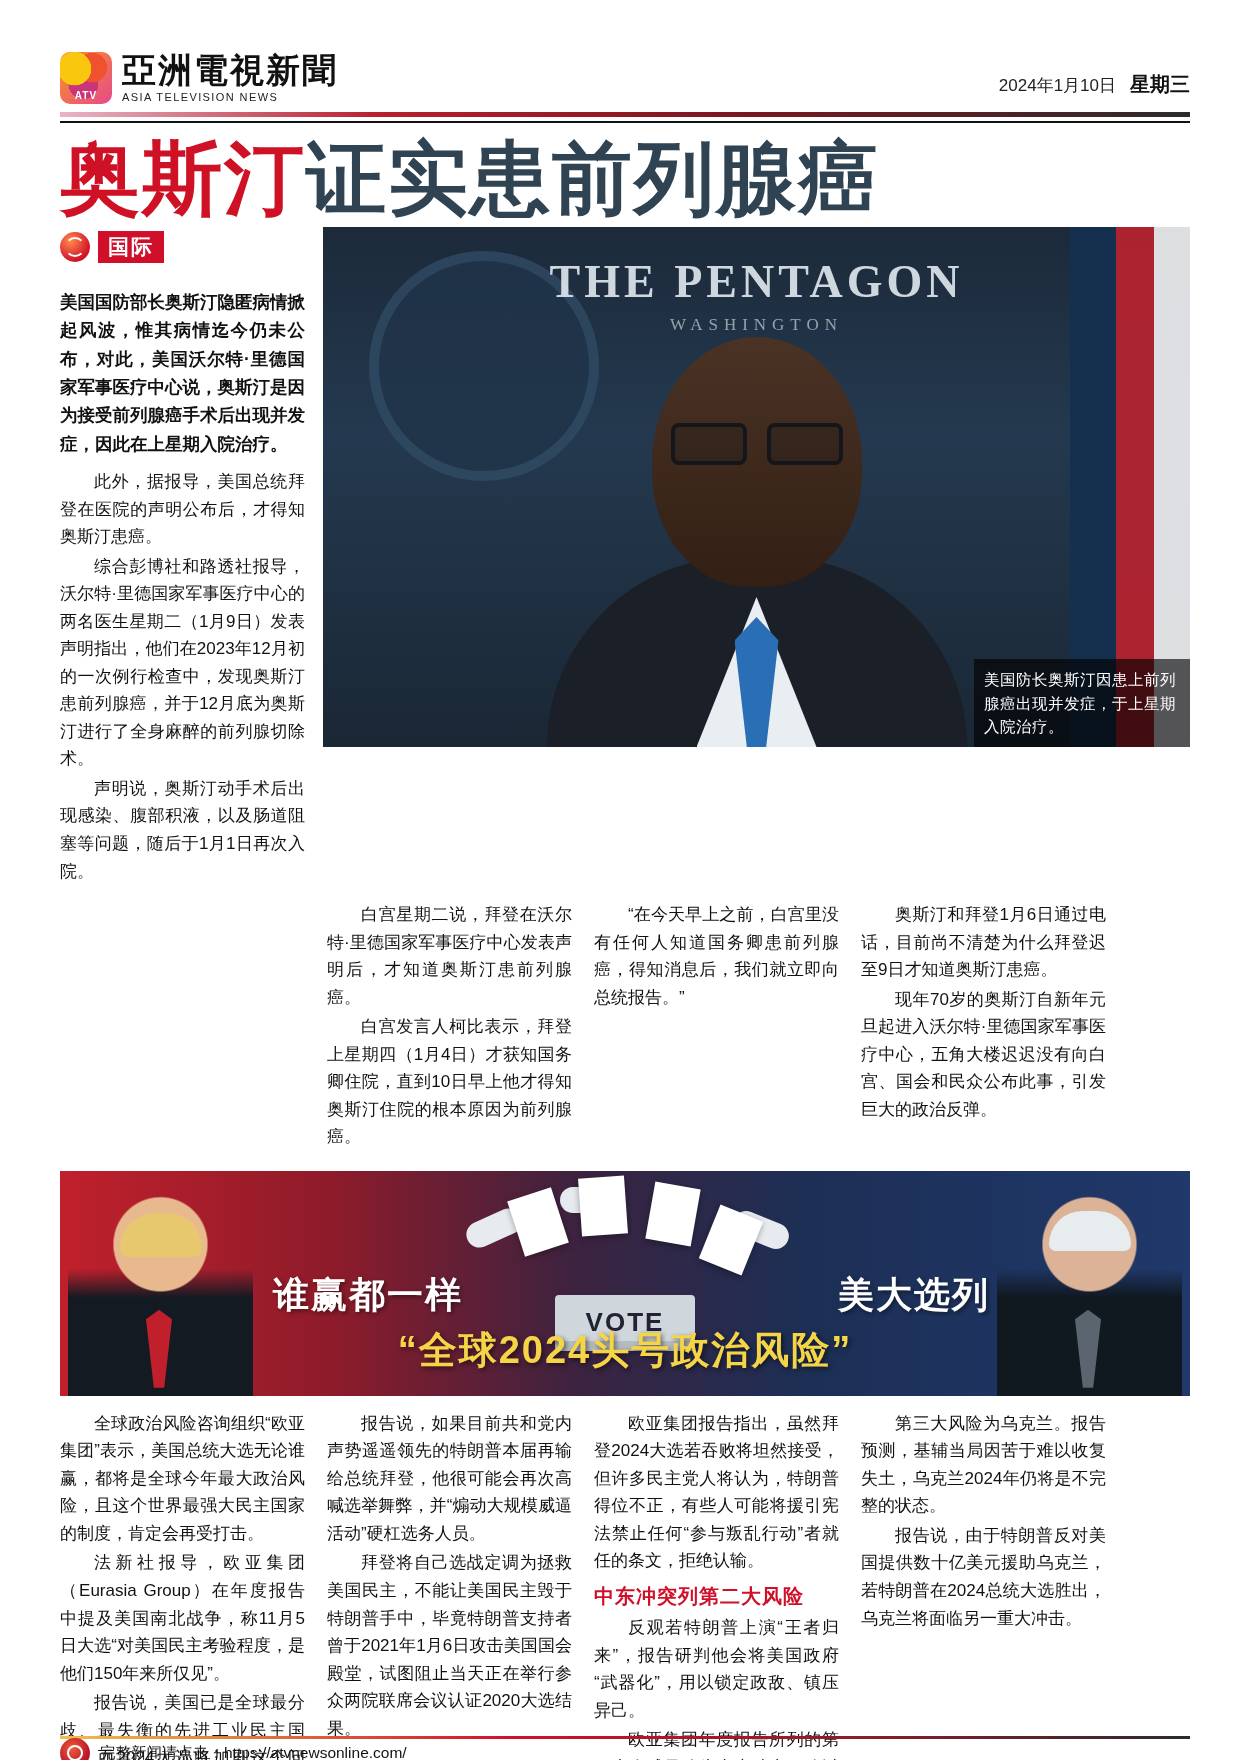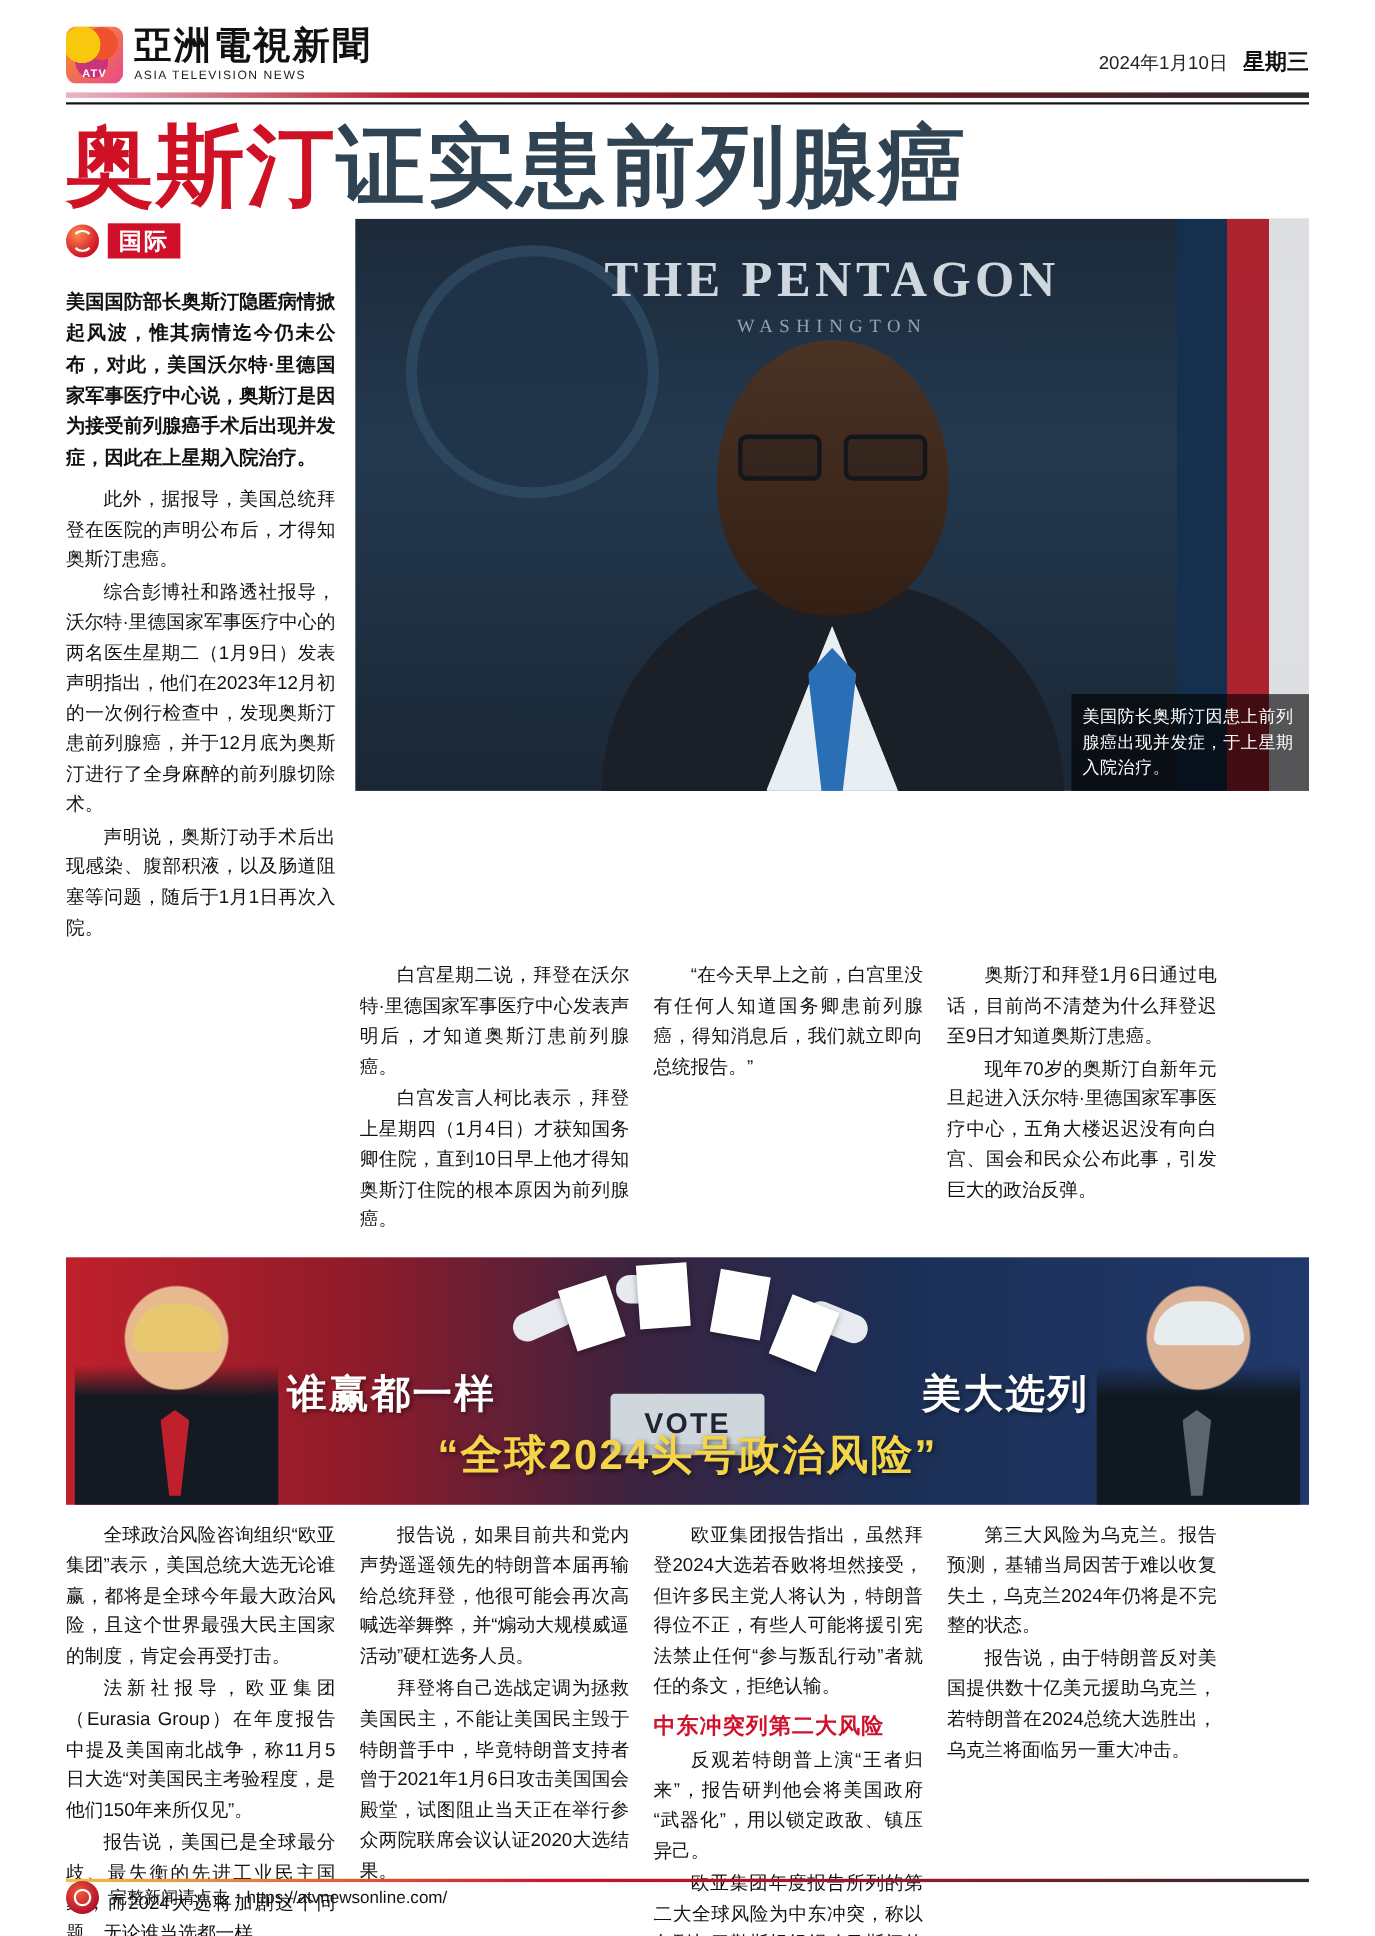--- a/index.html
+++ b/index.html
@@ -10,21 +10,21 @@
     font-family:"Liberation Sans", sans-serif;
     color:#111;
     position:relative;
     overflow:hidden;
   }
   .page { width:1250px; height:1760px; position:relative; padding:0 60px; }
 
   
   .masthead {
     display:flex; align-items:flex-end; justify-content:space-between;
-    padding-top:24px; padding-bottom:8px;
+    padding-top:24px; padding-bottom:8px;margin-top:28px;
   }
   .brand { display:flex; align-items:center; gap:10px; }
   .brand-mark {
     width:52px; height:52px; border-radius:10px;
     background:
       radial-gradient(circle at 28% 32%, #f9c80e 0 32%, transparent 33%),
       radial-gradient(circle at 62% 30%, #f0512f 0 30%, transparent 31%),
       radial-gradient(circle at 45% 62%, #c9347a 0 34%, transparent 35%),
       linear-gradient(135deg,#f7971e,#e8498c);
       position:relative;
@@ -163,21 +163,21 @@
   .banner .slip { position:absolute; background:#fff; width:46px; height:58px; box-shadow:0 2px 6px rgba(0,0,0,.35); }
   .banner .s1 { left:455px; top:22px; transform:rotate(-18deg); }
   .banner .s2 { left:520px; top:6px;  transform:rotate(-4deg); }
   .banner .s3 { left:590px; top:14px; transform:rotate(10deg); }
   .banner .s4 { left:648px; top:40px; transform:rotate(22deg); }
   .banner .hand { position:absolute; width:58px; height:26px; background:#e7eaee; border-radius:14px; }
   .banner .h1{ left:405px; top:44px; transform:rotate(-24deg); }
   .banner .h2{ left:500px; top:16px; }
   .banner .h3{ left:672px; top:46px; transform:rotate(22deg); }
   .banner .bn-left {
-    position:absolute; left:201px; top:100px;
+    position:absolute; left:213px; top:100px;
     font-size:36px; font-weight:900; color:#fff; letter-spacing:2px;
     text-shadow:2px 2px 4px rgba(0,0,0,.45);
   }
   .banner .bn-right {
     position:absolute; right:200px; top:100px;
     font-size:36px; font-weight:900; color:#fff; letter-spacing:2px;
     text-shadow:2px 2px 4px rgba(0,0,0,.45);
   }
   .banner .bn-sub {
     position:absolute; left:0; right:0; top:154px; text-align:center;

